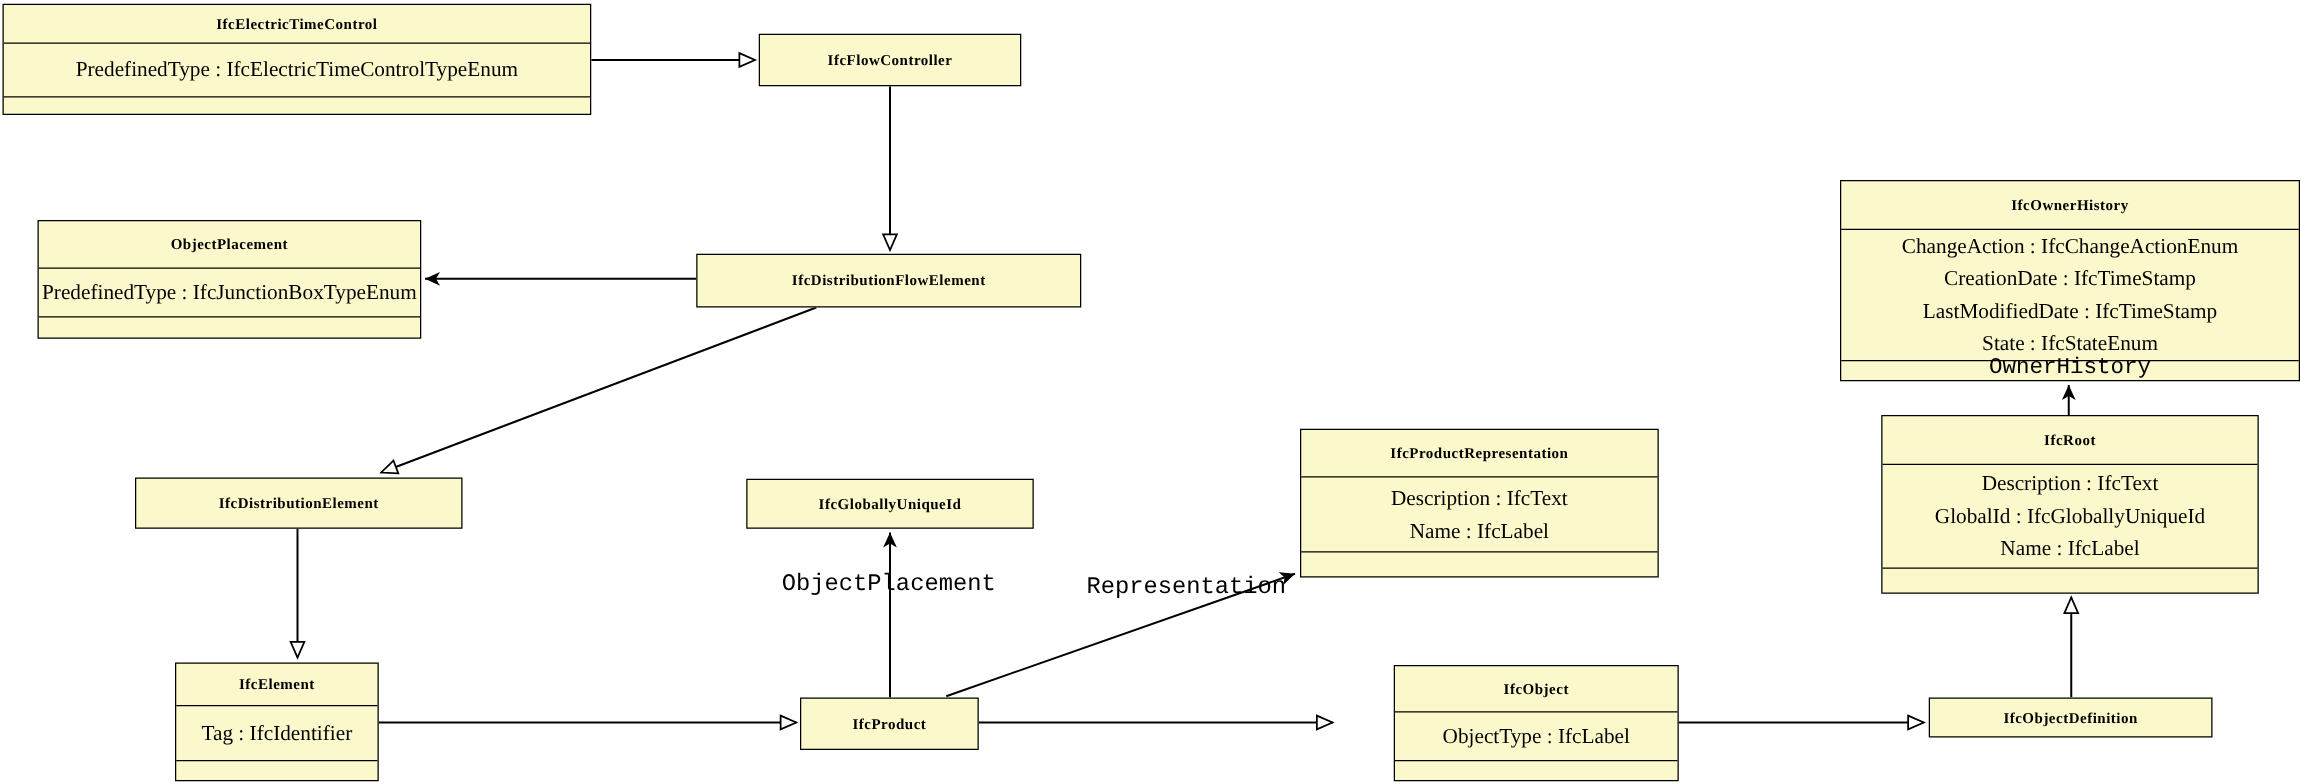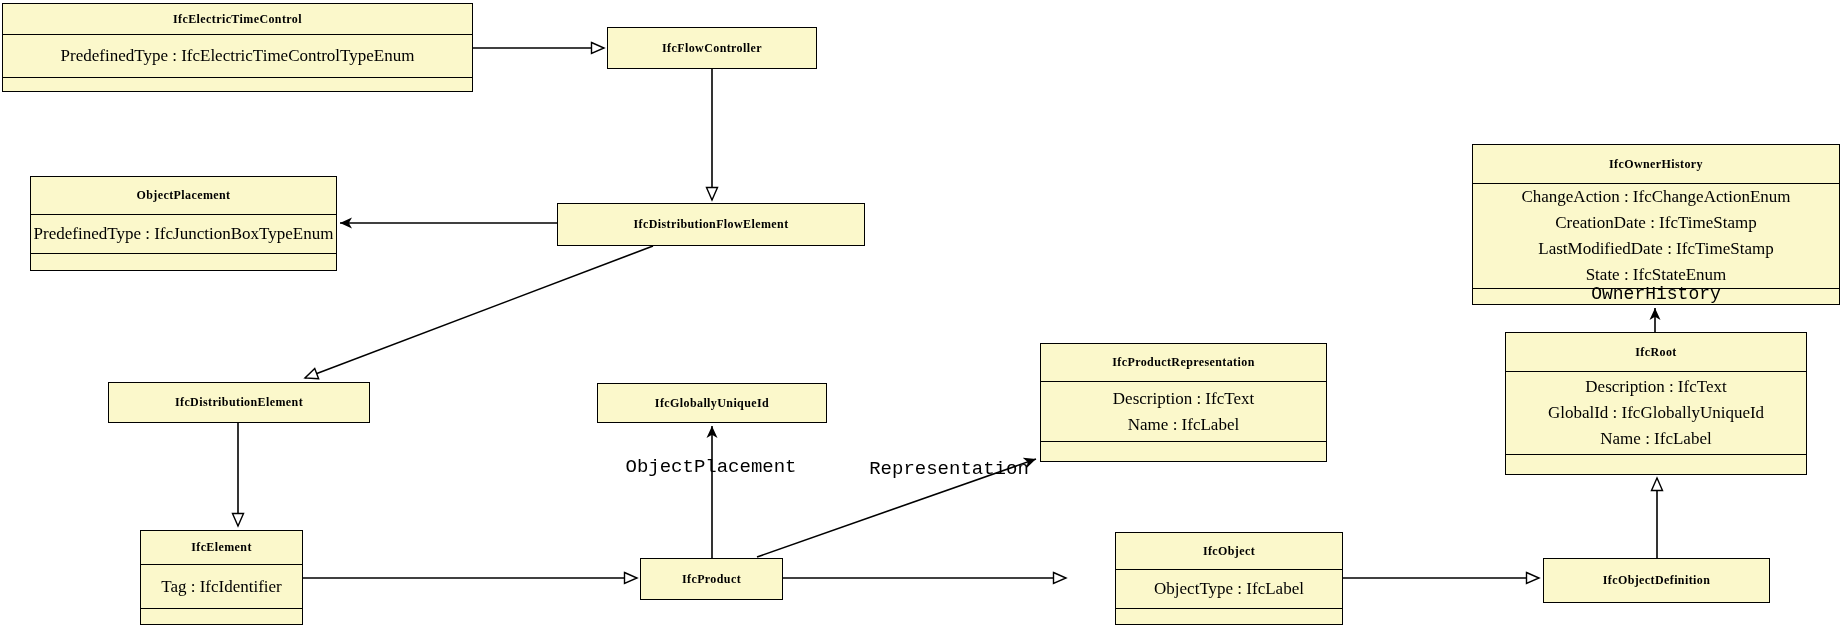--- a/index.html
+++ b/index.html
@@ -145,21 +145,21 @@
   </div>
 
   <div class="ubox" style="left:1115px;top:532px;width:228px;height:93px">
     <div class="ttl" style="height:36px">IfcObject</div>
     <div class="attrs" style="height:39px">
       <div>ObjectType : IfcLabel</div>
     </div>
     <div class="emptyc"></div>
   </div>
 
-  <div class="ubox solo" style="left:1543px;top:558px;width:227px;height:45px">
+  <div class="ubox solo" style="left:1543px;top:558px;width:227px;height:32px">
     <div class="ttl">IfcObjectDefinition</div>
   </div>
 
   <div class="edge-label" style="left:711px;top:456px">ObjectPlacement</div>
   <div class="edge-label" style="left:949px;top:458px">Representation</div>
   <div class="edge-label" style="left:1656px;top:284px;font-size:18px">OwnerHistory</div>
 
 </div>
 
 </body></html>

